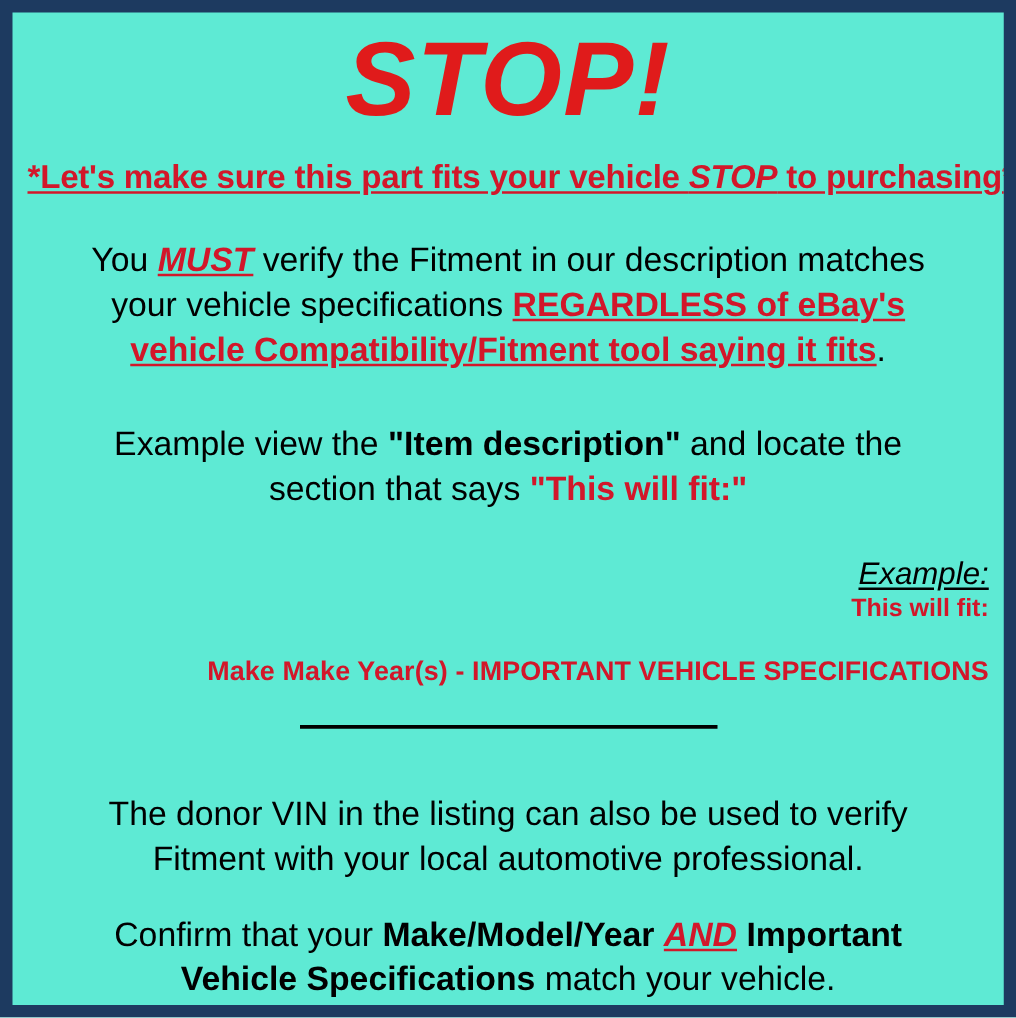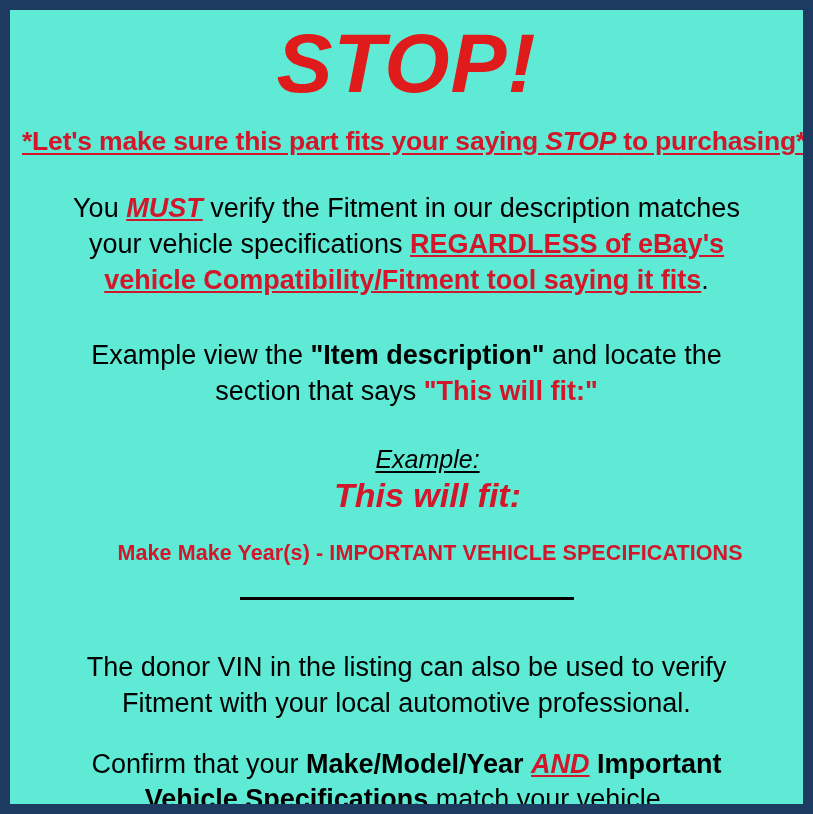--- a/index.html
+++ b/index.html
@@ -80,38 +80,37 @@
     font-weight: bold;
     font-style: italic;
     text-decoration: underline;
     text-underline-offset: 2px;
   }
 
   
   .example-block {
     margin-top: 36px;
     padding-left: 42px;
-    text-align: center;
+    text-align: right;
   }
   .example-label {
     margin: 0;
     font-size: 25px;
     font-style: italic;
     font-weight: normal;
     color: #000000;
     text-decoration: underline;
     text-underline-offset: 3px;
     display: inline-block;
   }
   .fit-line {
     margin: 2px 0 0 0;
-    font-size: 34px;
+    font-size: 20px;
     font-weight: bold;
     color: #d2172a;
-    font-style: italic;
   }
   .spec-line {
     margin: 26px 0 0 5px;
     font-size: 21.5px;
     font-weight: bold;
     color: #d2172a;
     letter-spacing: 0.1px;
   }
 
   
@@ -131,21 +130,21 @@
   .p-vin     { margin-top: 44px; padding: 0 8px; }
 </style>
 </head>
 <body>
 
 <div id="notice">
   <div class="inner">
 
     <h1 class="stop">STOP!</h1>
 
-    <p class="tagline"><span>*Let's make sure this part fits your saying </span><span class="it">STOP</span><span> to purchasing*</span></p>
+    <p class="tagline"><span>*Let's make sure this part fits your vehicle </span><span class="it">STOP</span><span> to purchasing*</span></p>
 
     <p class="para p-must"><span>You </span><span class="red-bi-u">MUST</span><span> verify the Fitment in our description matches your vehicle specifications </span><span class="red-bold-u">REGARDLESS of eBay's vehicle Compatibility/Fitment tool saying it fits</span><span class="blk">.</span></p>
 
     <p class="para p-please"><span>Example view the </span><span class="b">"Item description"</span><span> and locate the section that says </span><span class="red b">"This will fit:"</span></p>
 
     <div class="example-block">
       <div>
         <span class="example-label">Example:</span>
       </div>
       <p class="fit-line">This will fit:</p>

